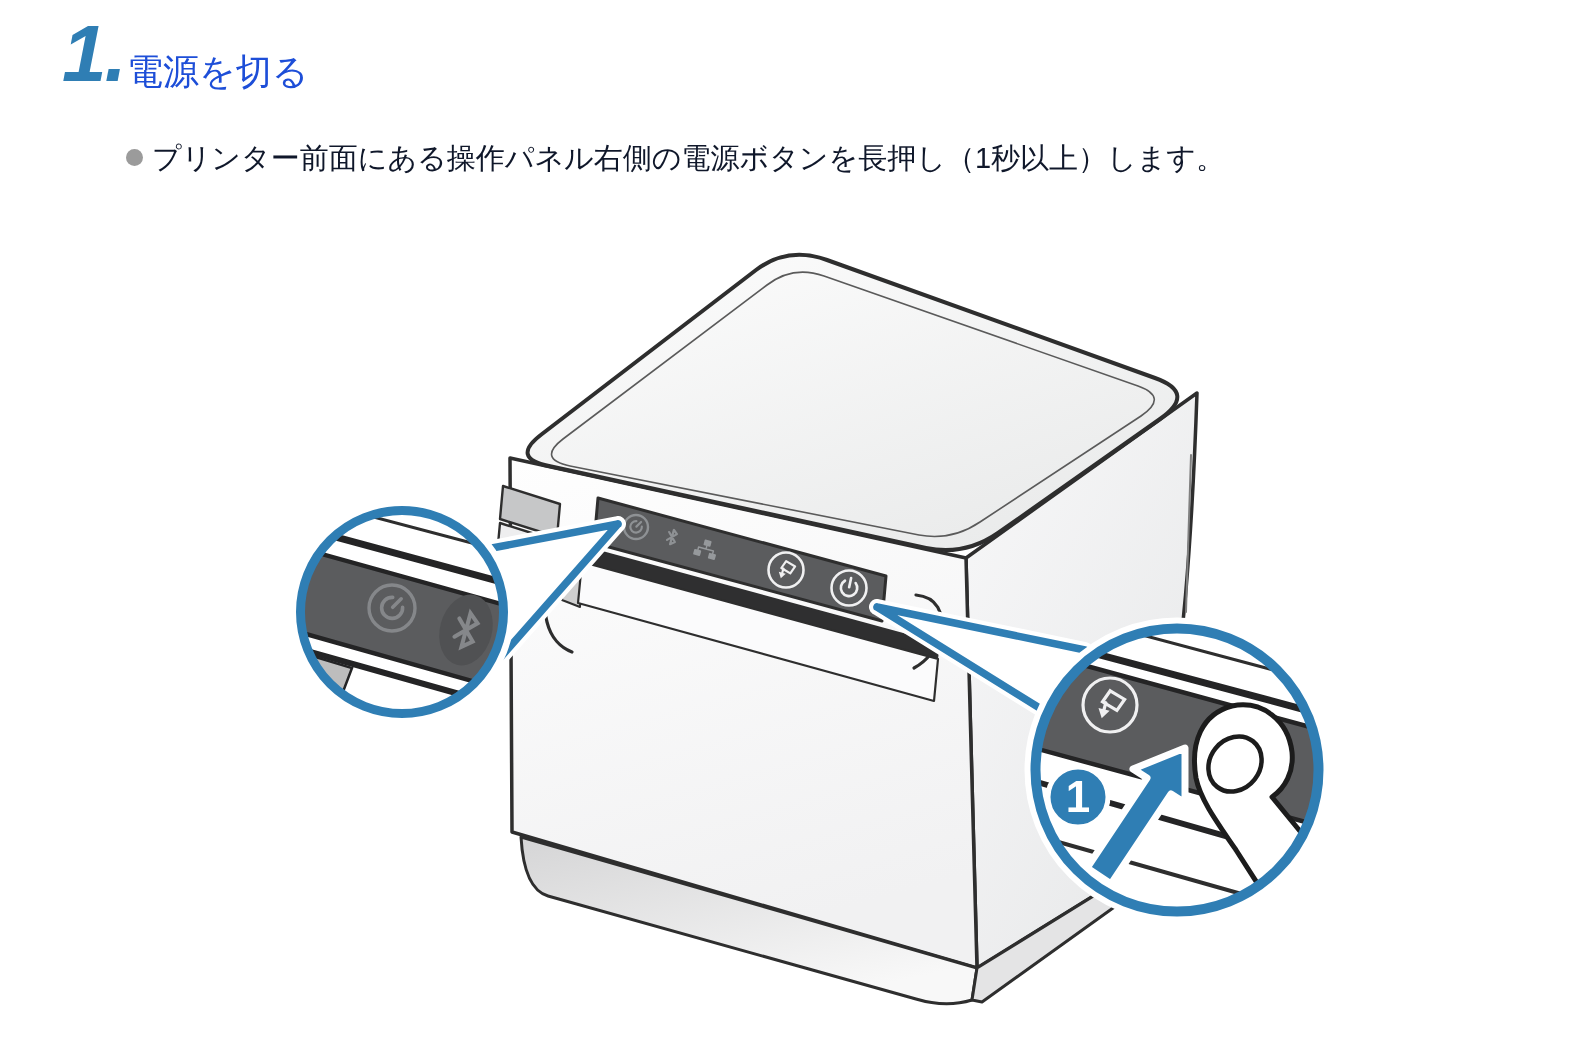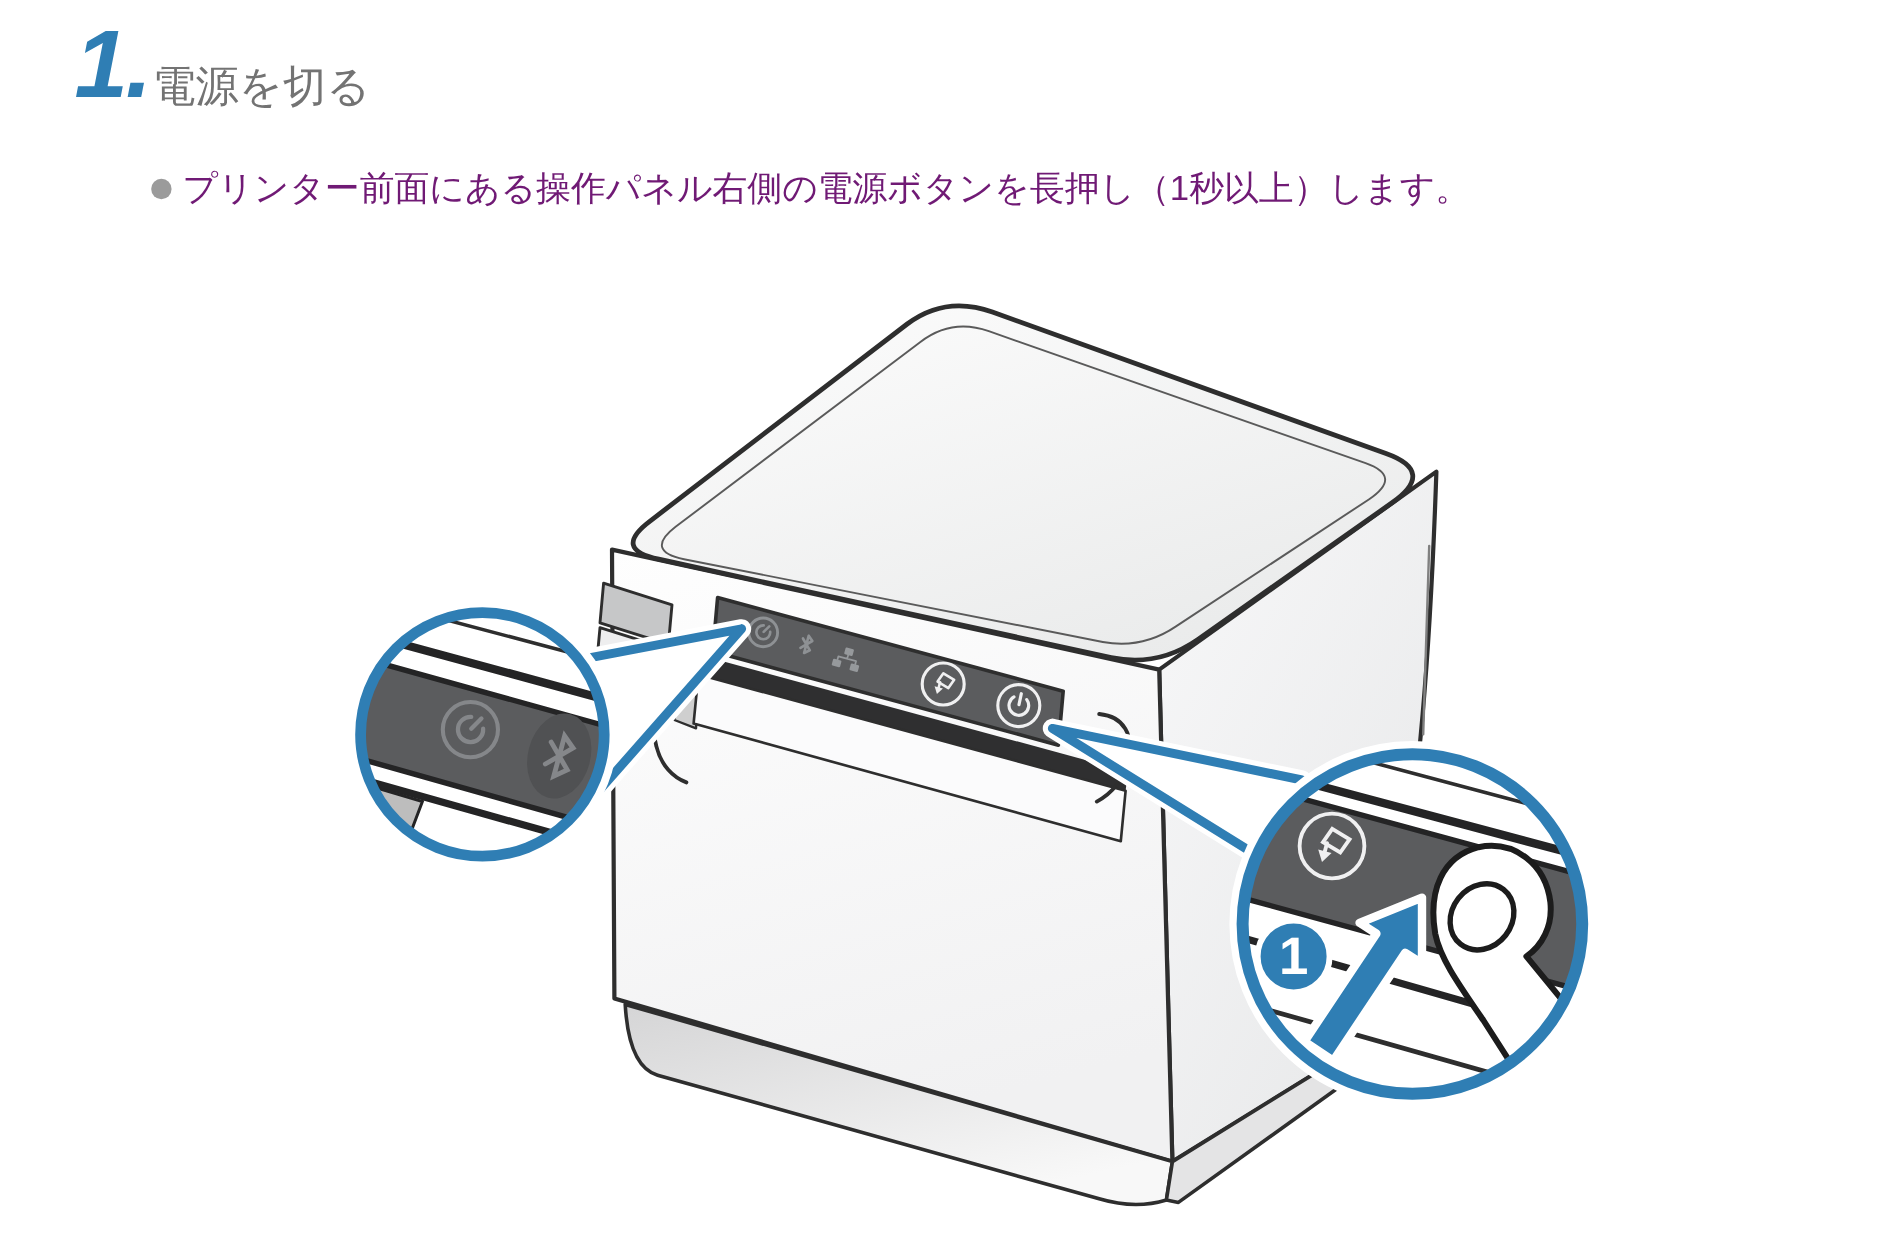--- a/index.html
+++ b/index.html
@@ -10,33 +10,33 @@
     background:#ffffff; overflow:hidden;
   }
   .step-header { position:absolute; left:62px; top:10px; }
   .step-number {
     position:absolute; left:0; top:4px;
     font-size:80px; font-weight:700; font-style:italic;
     color:#2F7EB4; line-height:1; letter-spacing:-2px;
   }
   .step-title {
     position:absolute; left:65px; top:40px;
-    font-size:36px; font-weight:400; color:#737373;
+    font-size:36px; font-weight:400; color:#1d4ed8;
     white-space:nowrap; line-height:1.2;
   }
   .bullet-row {
     position:absolute; left:126px; top:138px;
     display:flex; align-items:flex-start; width:1380px;
   }
   .bullet-dot {
     flex:0 0 auto; width:17px; height:17px; border-radius:50%;
     background:#9B9B9B; margin:11px 9px 0 0;
   }
   .instruction-text {
-    font-size:29px; color:#701a75; line-height:1.4; white-space:nowrap;
+    font-size:29px; color:#0f172a; line-height:1.4; white-space:nowrap;
   }
   svg.illustration { position:absolute; left:0; top:0; width:1576px; height:1040px; }
 </style>
 </head>
 <body>
 
 <div class="page">
 
   <div class="step-header">
     <div class="step-number">1.</div>

